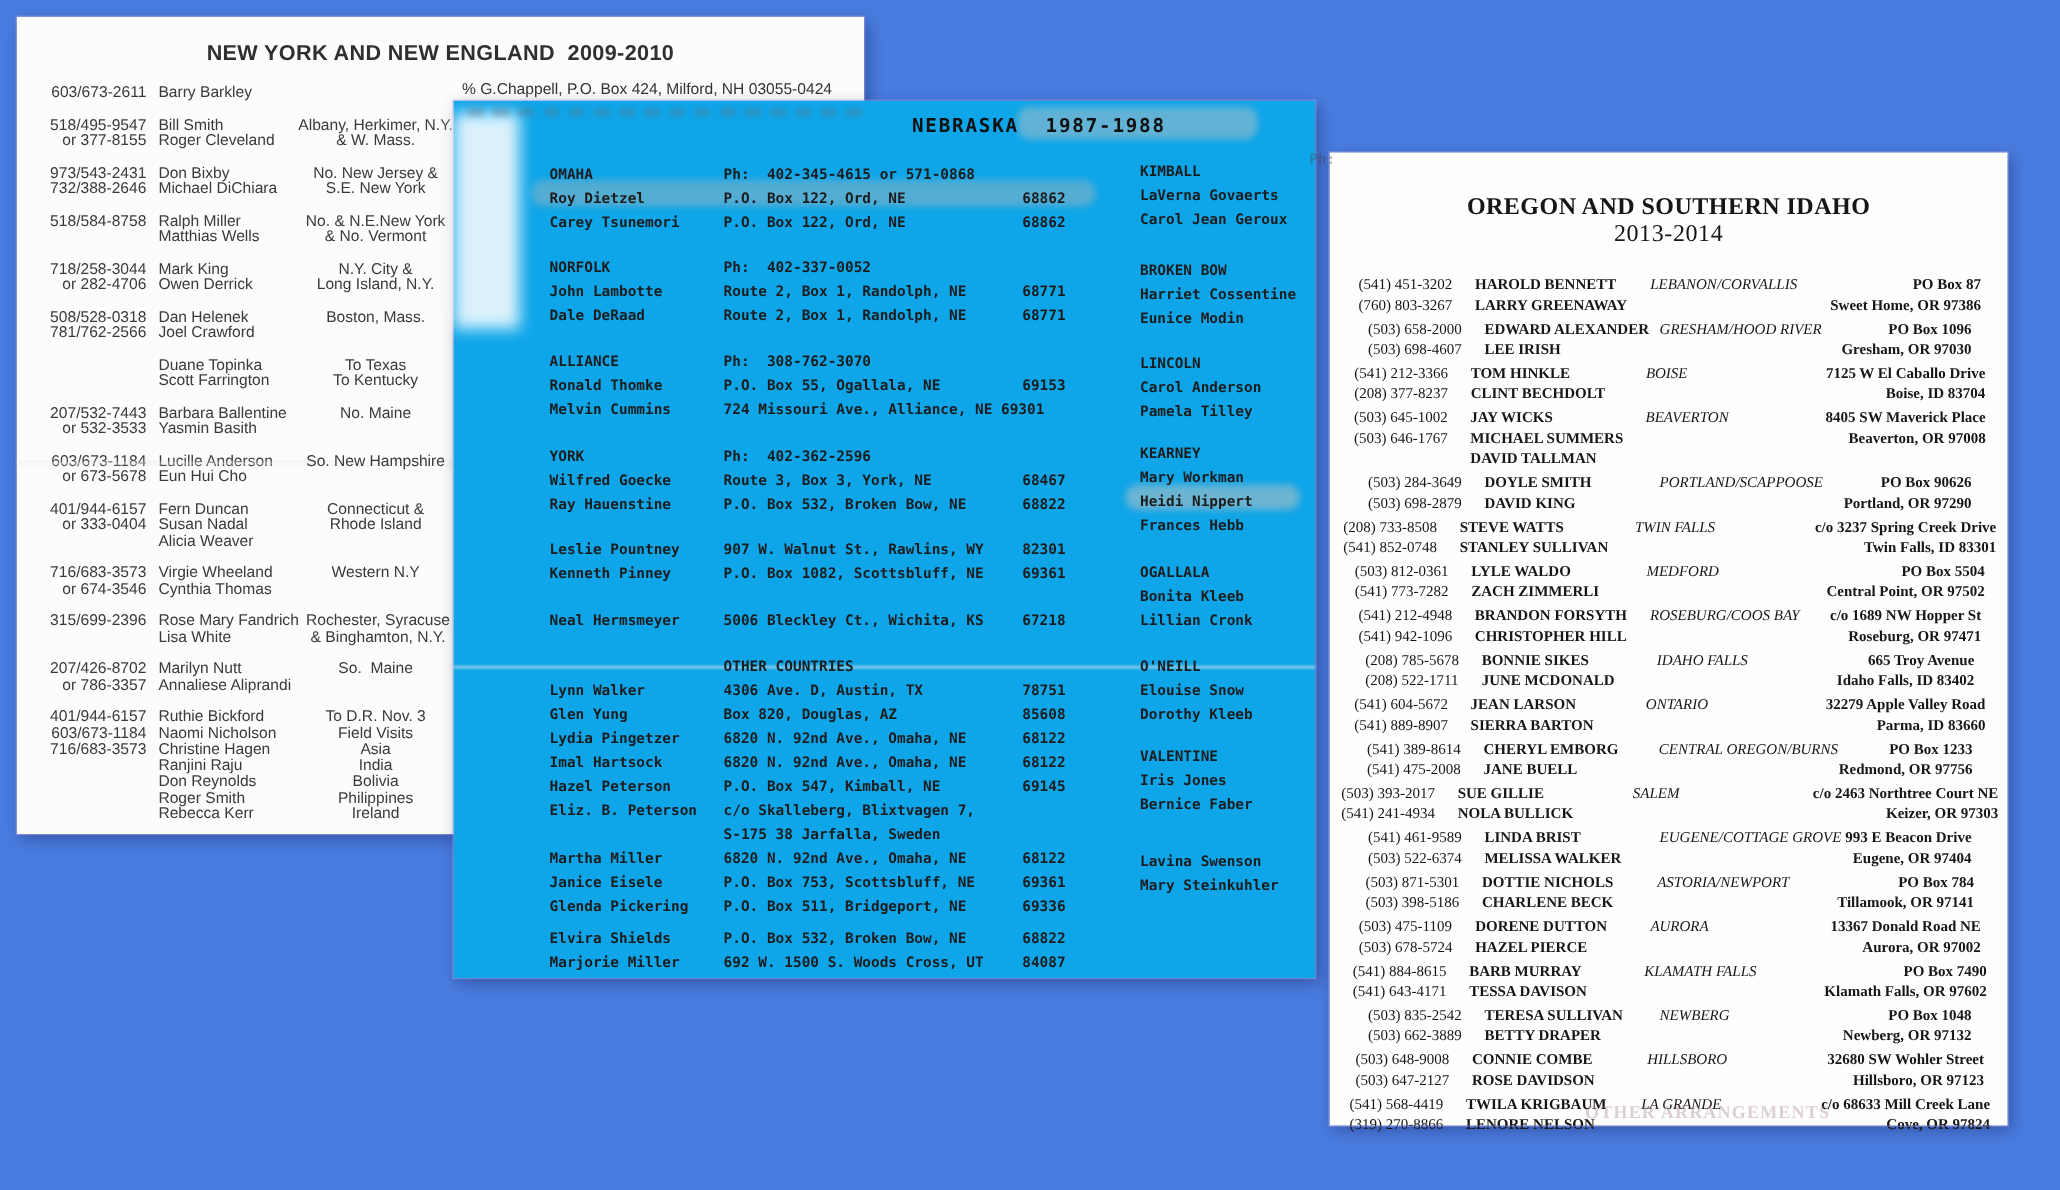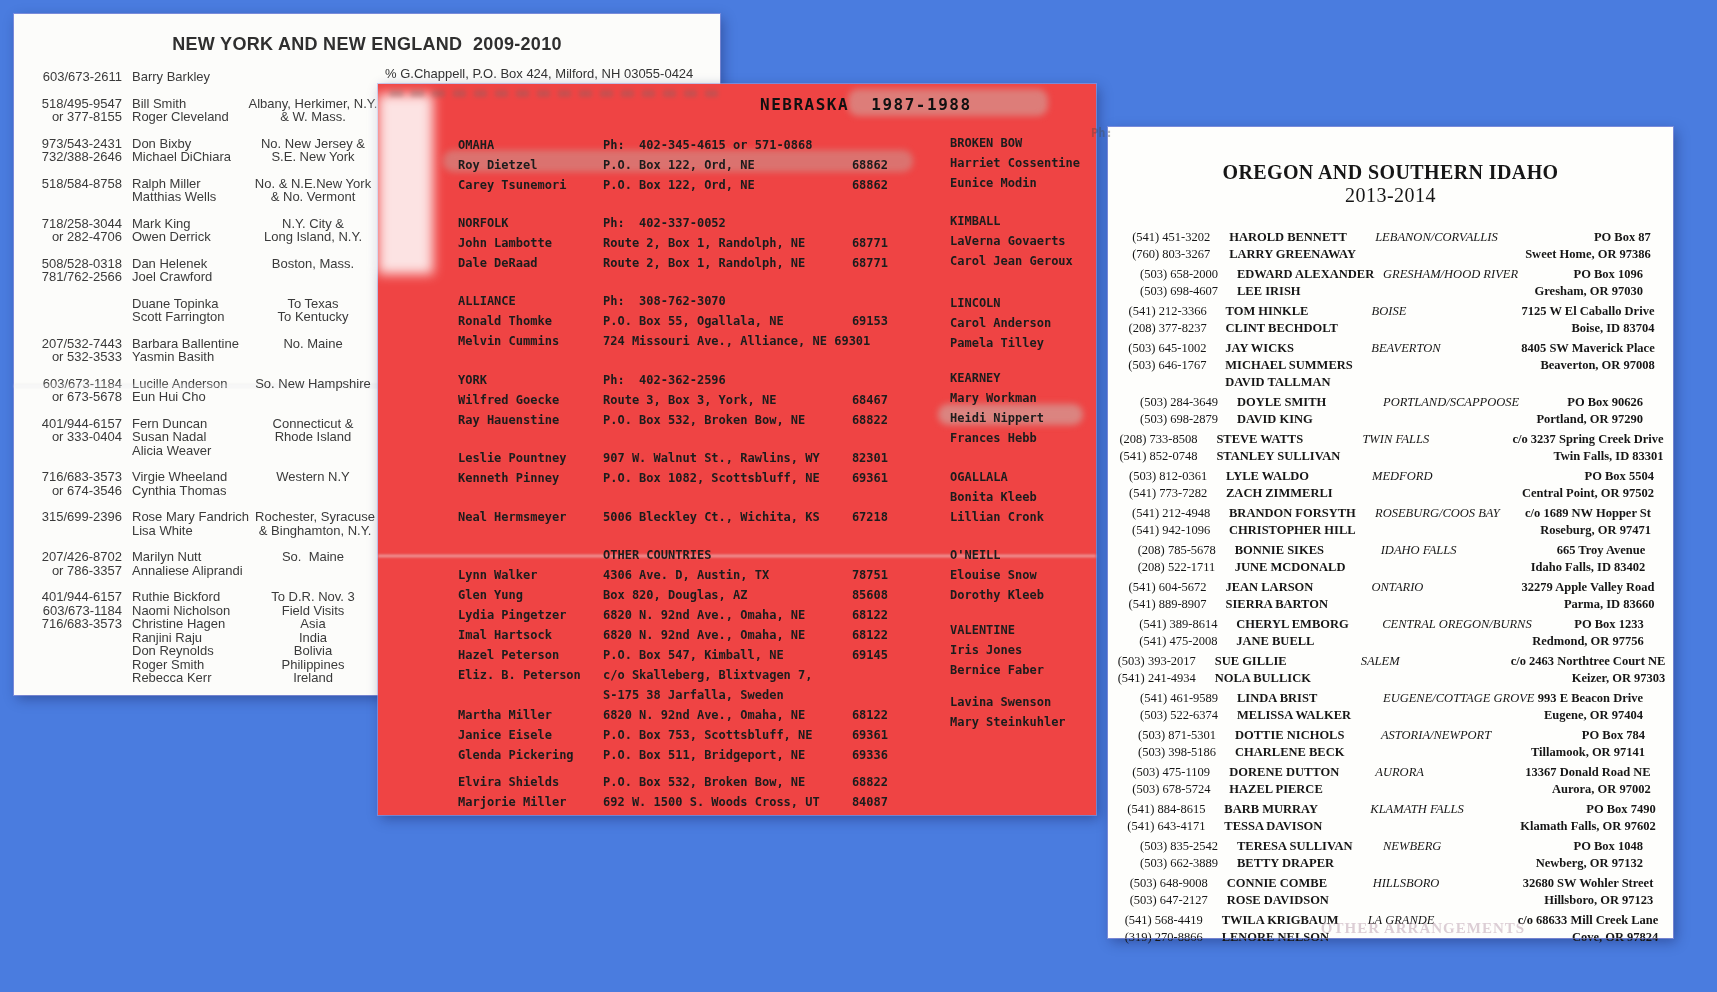--- a/index.html
+++ b/index.html
@@ -14,21 +14,21 @@
   #ny-title{padding-top:20px;text-align:center;font-size:18px;font-weight:bold;color:#2f2f2f;letter-spacing:.3px;white-space:pre;}
   #ny-note{position:absolute;left:371px;top:52px;font-size:13px;color:#333;white-space:nowrap;}
   #ny-rows{margin-top:15px;}
   .ny-row{display:flex;margin-bottom:13px;font-size:13px;line-height:13.5px;}
   .ny-phones{flex:0 0 92px;margin-left:16px;text-align:right;white-space:pre;}
   .ny-names{flex:0 0 115px;margin-left:10px;white-space:nowrap;}
   .ny-regions{flex:0 0 132px;text-align:center;white-space:pre;position:relative;}
   .ny-note-frag{position:absolute;left:100%;top:0;margin-left:14px;white-space:nowrap;}
   .crease{position:absolute;left:0;width:100%;height:4px;background:linear-gradient(180deg,rgba(90,90,110,.10),rgba(255,255,255,.6),rgba(90,90,110,.08));filter:blur(1px);}
   
-  #page-ne{left:378px;top:84px;width:718px;height:731px;background:#ef4444;z-index:2;color:#1c1c1c;
+  #page-ne{left:378px;top:84px;width:718px;height:731px;background:#0ea5e9;z-index:2;color:#1c1c1c;
     font-family:"DejaVu Sans Mono",monospace;font-size:12px;font-weight:bold;}
   #ne-title{position:absolute;left:382px;top:11px;font-size:16px;letter-spacing:1.5px;white-space:pre;color:#111;}
   #ne-left{position:absolute;left:80px;top:51px;width:430px;}
   #ne-right{position:absolute;left:572px;top:49px;width:140px;}
   .ne-line{display:flex;line-height:20px;white-space:pre;}
   .ne-name{flex:0 0 145px;}
   .ne-addr{flex:1;}
   .ne-zip{flex:0 0 52px;text-align:right;}
   .ne-rline{line-height:20px;white-space:pre;}
   .smudge{position:absolute;border-radius:10px;filter:blur(3px);}
@@ -227,29 +227,29 @@
         <div class="ne-line"><span class="ne-name">Martha Miller</span><span class="ne-addr">6820 N. 92nd Ave., Omaha, NE</span><span class="ne-zip">68122</span></div>
         <div class="ne-line"><span class="ne-name">Janice Eisele</span><span class="ne-addr">P.O. Box 753, Scottsbluff, NE</span><span class="ne-zip">69361</span></div>
         <div class="ne-line"><span class="ne-name">Glenda Pickering</span><span class="ne-addr">P.O. Box 511, Bridgeport, NE</span><span class="ne-zip">69336</span></div>
       </div>
       <div style="margin-bottom: 0px;">
         <div class="ne-line"><span class="ne-name">Elvira Shields</span><span class="ne-addr">P.O. Box 532, Broken Bow, NE</span><span class="ne-zip">68822</span></div>
         <div class="ne-line"><span class="ne-name">Marjorie Miller</span><span class="ne-addr">692 W. 1500 S. Woods Cross, UT</span><span class="ne-zip">84087</span></div>
       </div>
     </div>
   <div id="ne-right">
+      <div style="margin-bottom: 22px;">
+        <div class="ne-rline">KIMBALL</div>
+        <div class="ne-rline">LaVerna Govaerts</div>
+        <div class="ne-rline">Carol Jean Geroux</div>
+      </div>
       <div style="margin-bottom: 18px;">
         <div class="ne-rline">BROKEN BOW</div>
         <div class="ne-rline">Harriet Cossentine</div>
         <div class="ne-rline">Eunice Modin</div>
-      </div>
-      <div style="margin-bottom: 22px;">
-        <div class="ne-rline">KIMBALL</div>
-        <div class="ne-rline">LaVerna Govaerts</div>
-        <div class="ne-rline">Carol Jean Geroux</div>
       </div>
       <div style="margin-bottom: 15px;">
         <div class="ne-rline">LINCOLN</div>
         <div class="ne-rline">Carol Anderson</div>
         <div class="ne-rline">Pamela Tilley</div>
       </div>
       <div style="margin-bottom: 19px;">
         <div class="ne-rline">KEARNEY</div>
         <div class="ne-rline">Mary Workman</div>
         <div class="ne-rline">Heidi Nippert</div>
@@ -258,21 +258,21 @@
       <div style="margin-bottom: 18px;">
         <div class="ne-rline">OGALLALA</div>
         <div class="ne-rline">Bonita Kleeb</div>
         <div class="ne-rline">Lillian Cronk</div>
       </div>
       <div style="margin-bottom: 15px;">
         <div class="ne-rline">O'NEILL</div>
         <div class="ne-rline">Elouise Snow</div>
         <div class="ne-rline">Dorothy Kleeb</div>
       </div>
-      <div style="margin-bottom: 12px;">
+      <div style="margin-bottom: 28px;">
         <div class="ne-rline">VALENTINE</div>
         <div class="ne-rline">Iris Jones</div>
         <div class="ne-rline">Bernice Faber</div>
       </div>
       <div style="margin-bottom: 0px;">
         <div class="ne-rline">Lavina Swenson</div>
         <div class="ne-rline">Mary Steinkuhler</div>
       </div>
     </div>
 </div>

